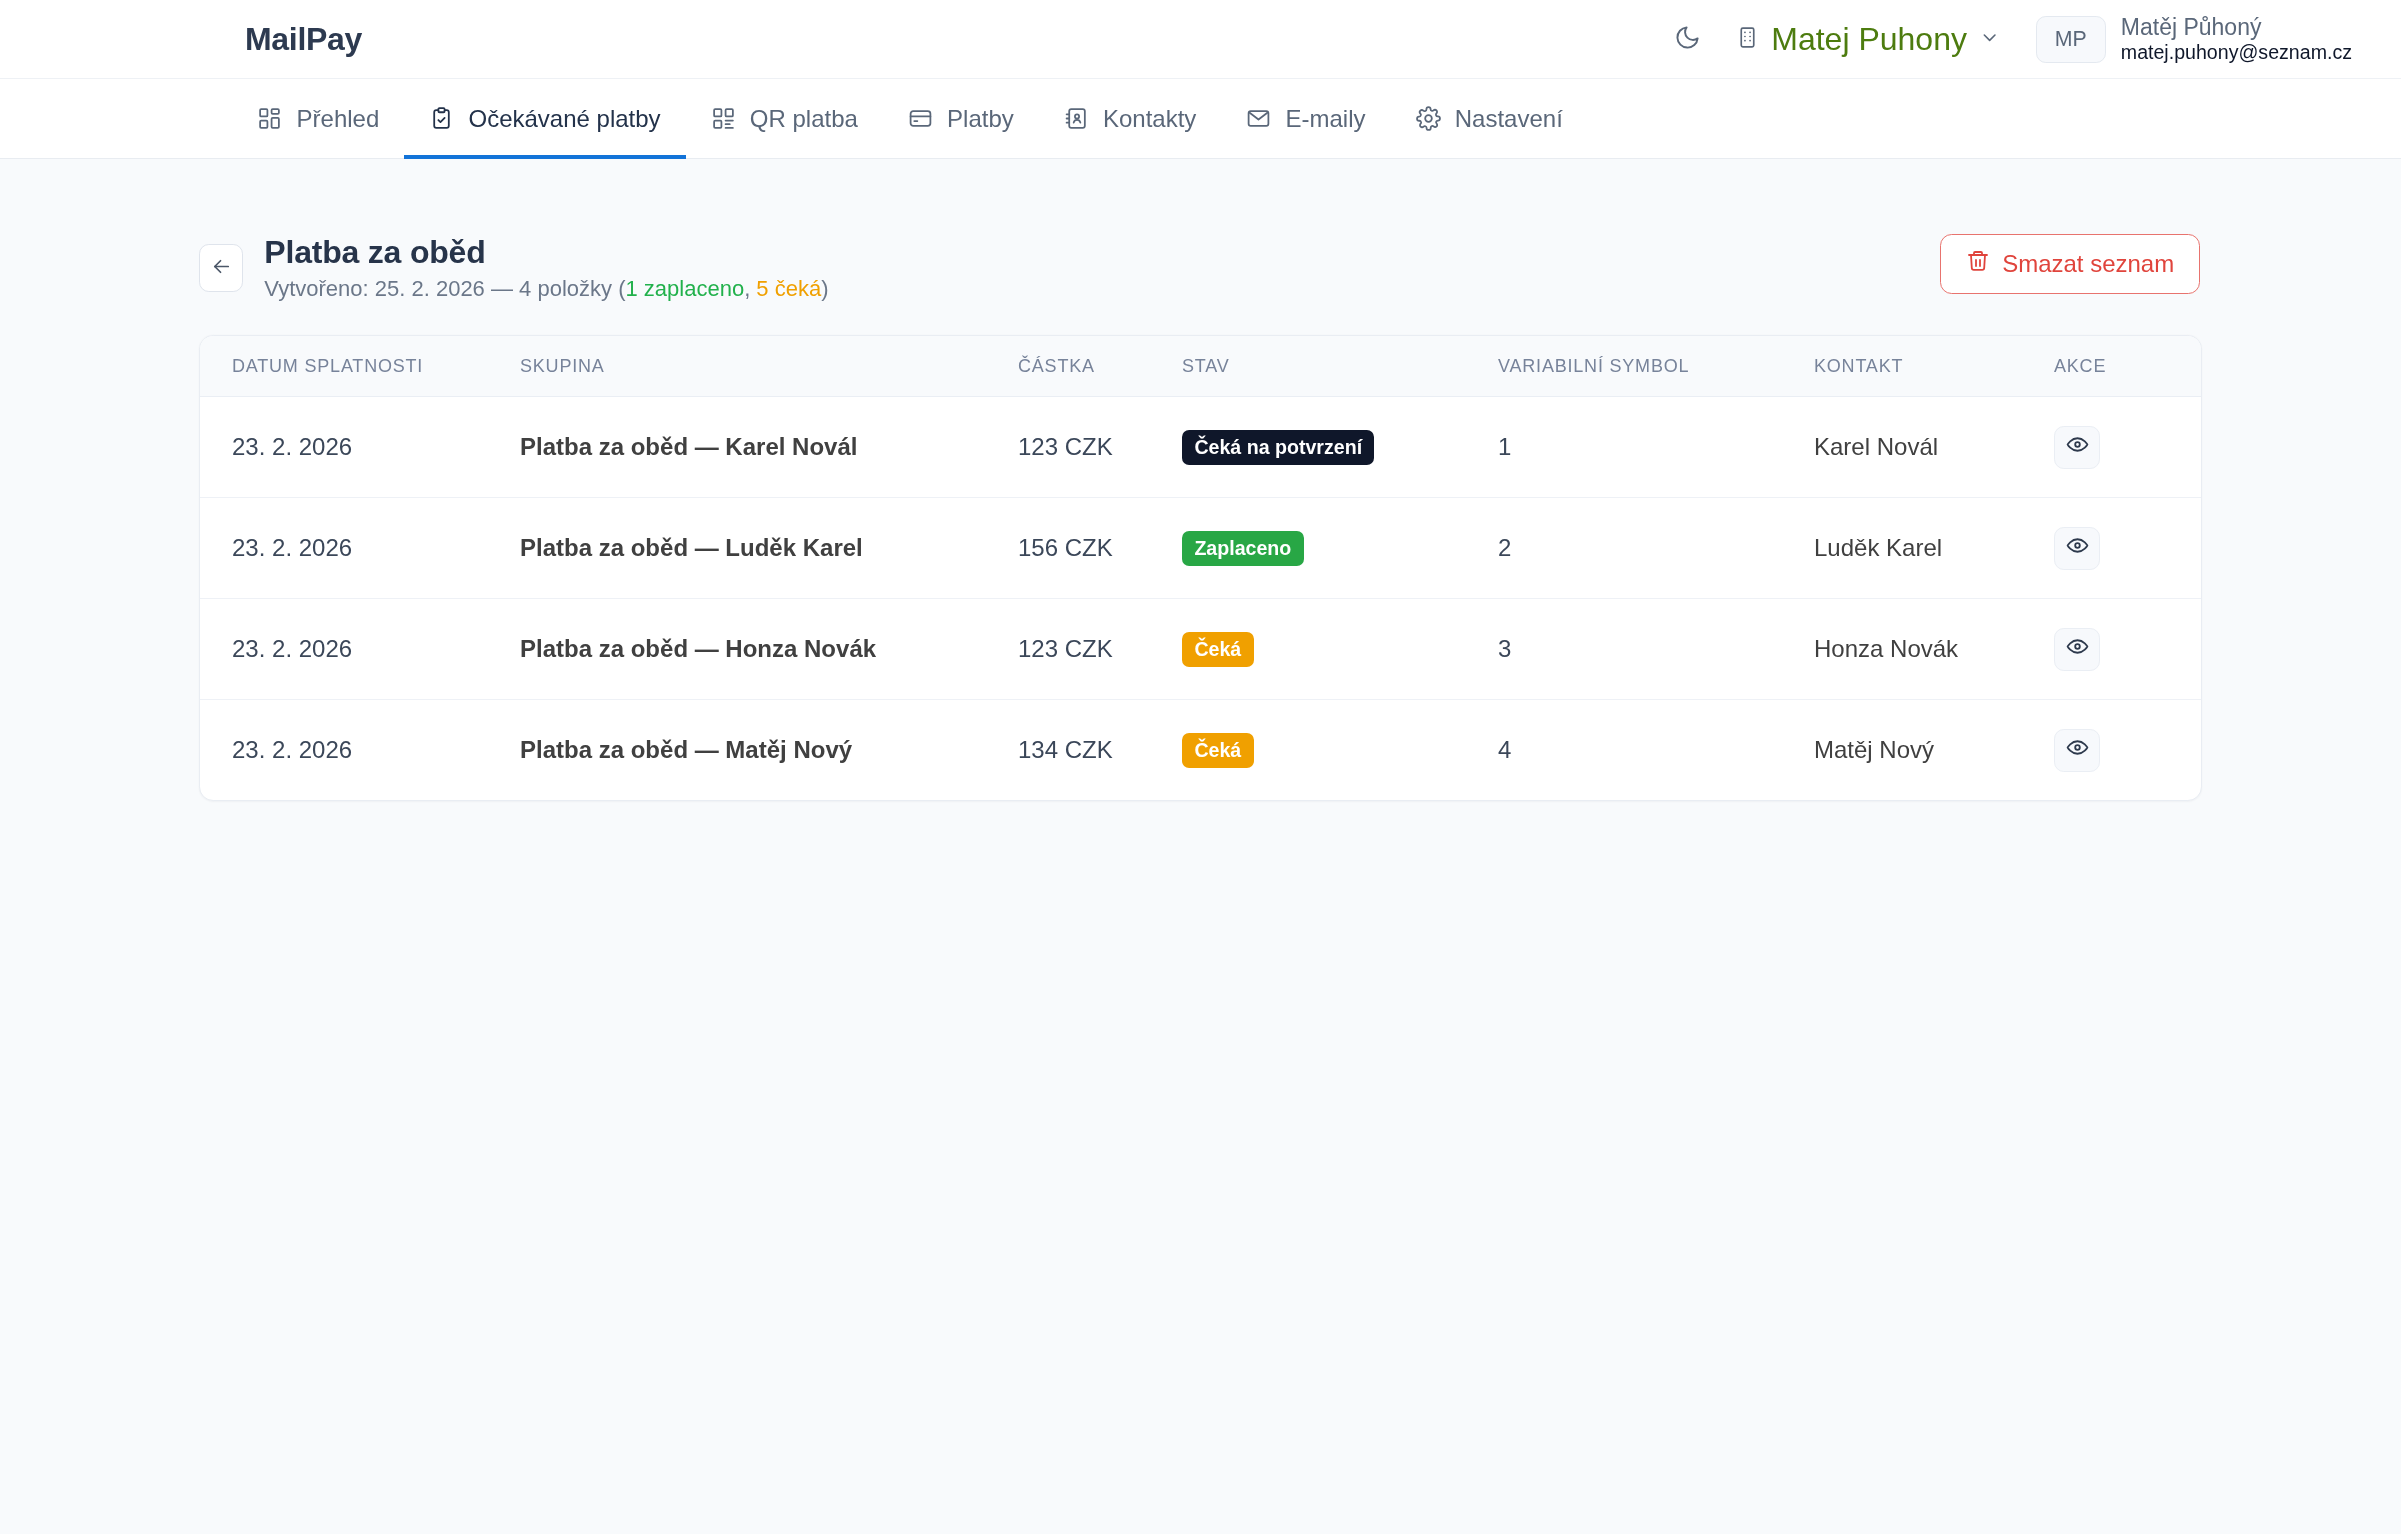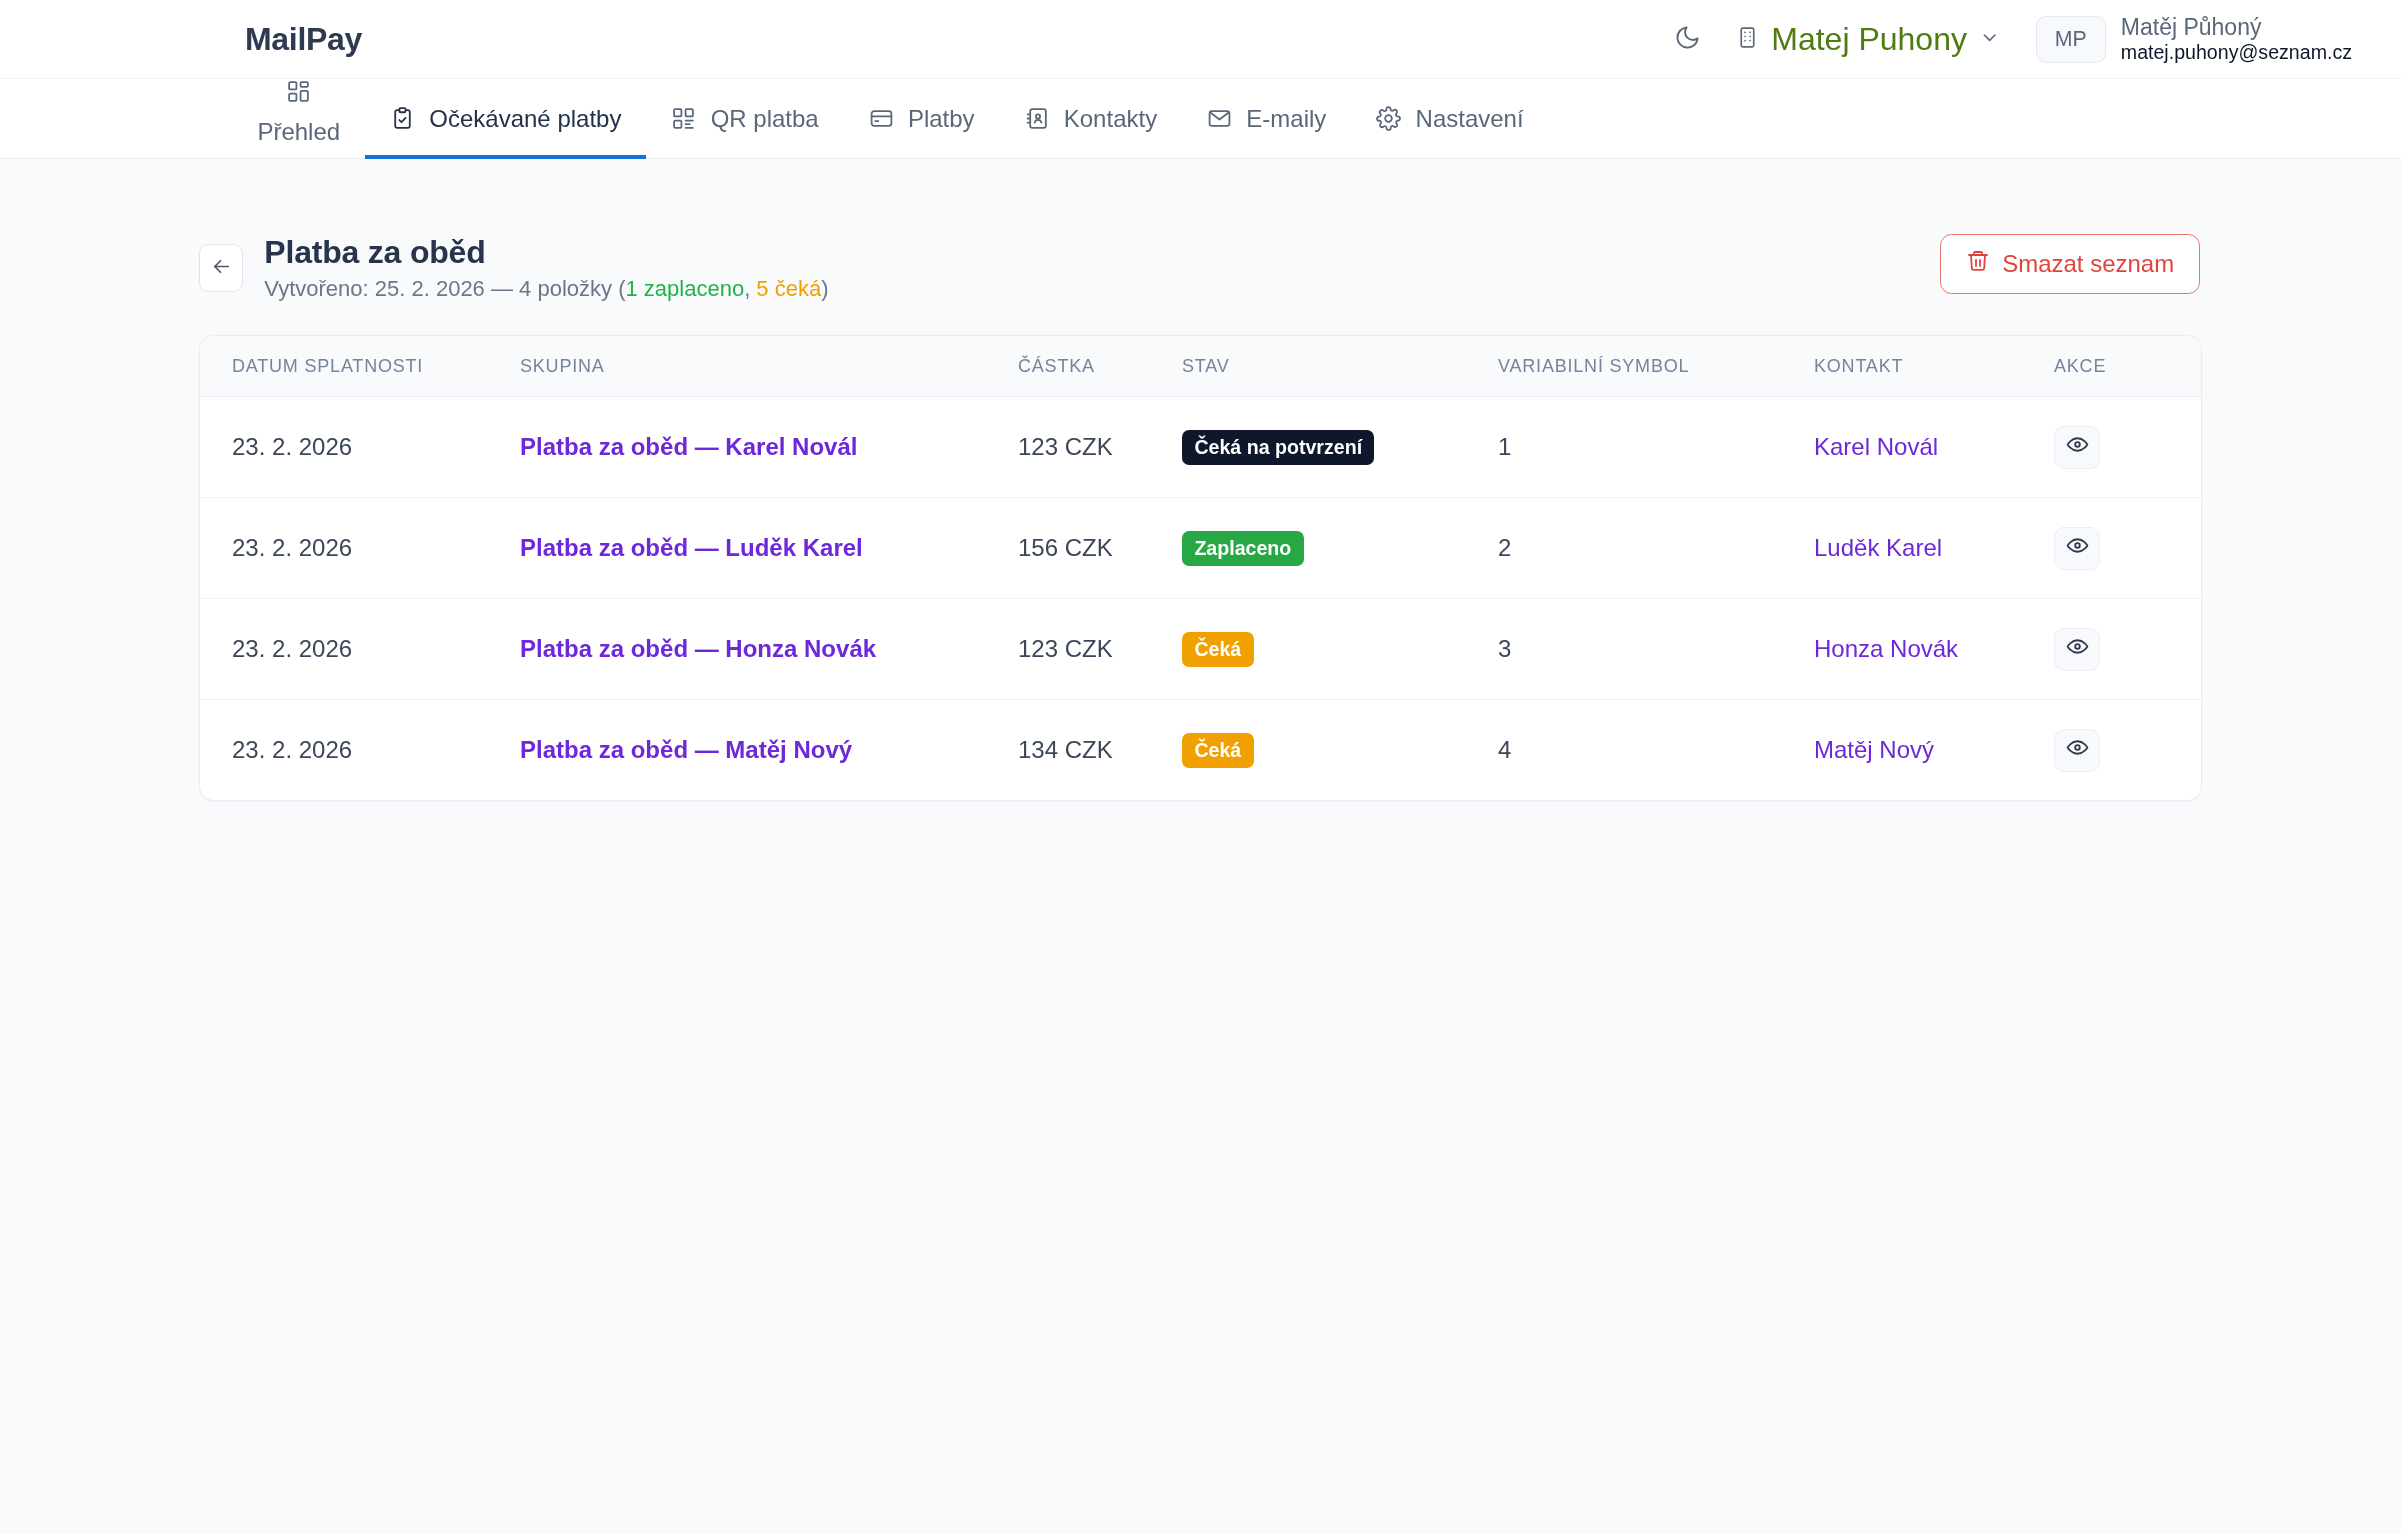--- a/index.html
+++ b/index.html
@@ -64,21 +64,21 @@
   }
   .tab {
     display: flex; align-items: center; gap: 14.2px;
     padding: 0 25px;
     font-size: 24px;
     color: #5a6779;
     cursor: pointer;
     position: relative;
     white-space: nowrap;
   }
-  .tab:first-child { padding-left: 12.4px; flex-direction: column; }
+  .tab:first-child { padding-left: 12.4px; }
   .tab.active { color: #23324a; }
   .tab.active::after {
     content: "";
     position: absolute;
     left: 0; right: 0; bottom: -0.9px;
     height: 4.4px;
     background: #1273d8;
   }
   .tab svg { display: block; }
 
@@ -151,21 +151,21 @@
   tbody tr:last-child td { border-bottom: none; }
   .c-date   { width: 320px; padding-left: 32px !important; }
   .c-group  { width: 498px; }
   .c-amount { width: 164px; }
   .c-state  { width: 316px; }
   .c-vs     { width: 316px; }
   .c-contact{ width: 240px; }
   .c-action { width: 151px; }
   thead .c-date { padding-left: 32px; }
 
-  .link { color: #6d28d9; cursor: pointer; }
+  .link { color: #404040; cursor: pointer; }
   .link.bold { font-weight: 700; }
 
   .badge {
     display: inline-block;
     border-radius: 7.1px;
     color: #ffffff;
     font-size: 19.6px;
     font-weight: 700;
     padding: 7.1px 12.4px;
     line-height: 1.1;

